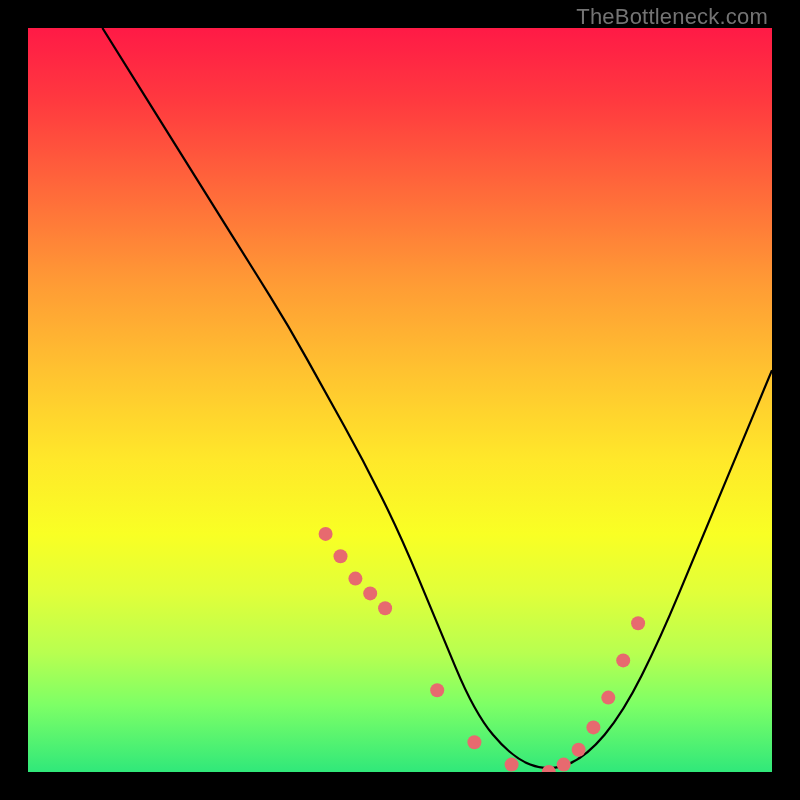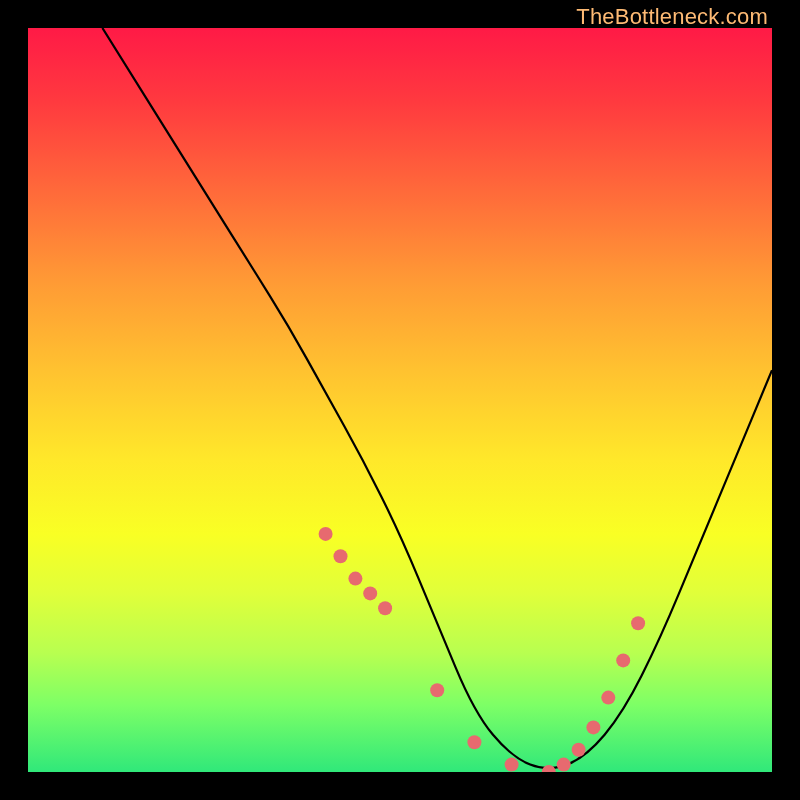--- a/index.html
+++ b/index.html
@@ -35,21 +35,21 @@
       #f9ff24 68%,
       #e0ff3a 76%,
       #b8ff50 84%,
       #7dff66 91%,
       #30e87a 100%);
   }
   .watermark {
     position: absolute;
     top: 4px;
     right: 32px;
-    color: #fdba74;
+    color: #737373;
     font-size: 22px;
     font-weight: 500;
     letter-spacing: 0.2px;
     z-index: 20;
   }
   svg.curves {
     position: absolute;
     left: 0;
     top: 0;
     width: 744px;

